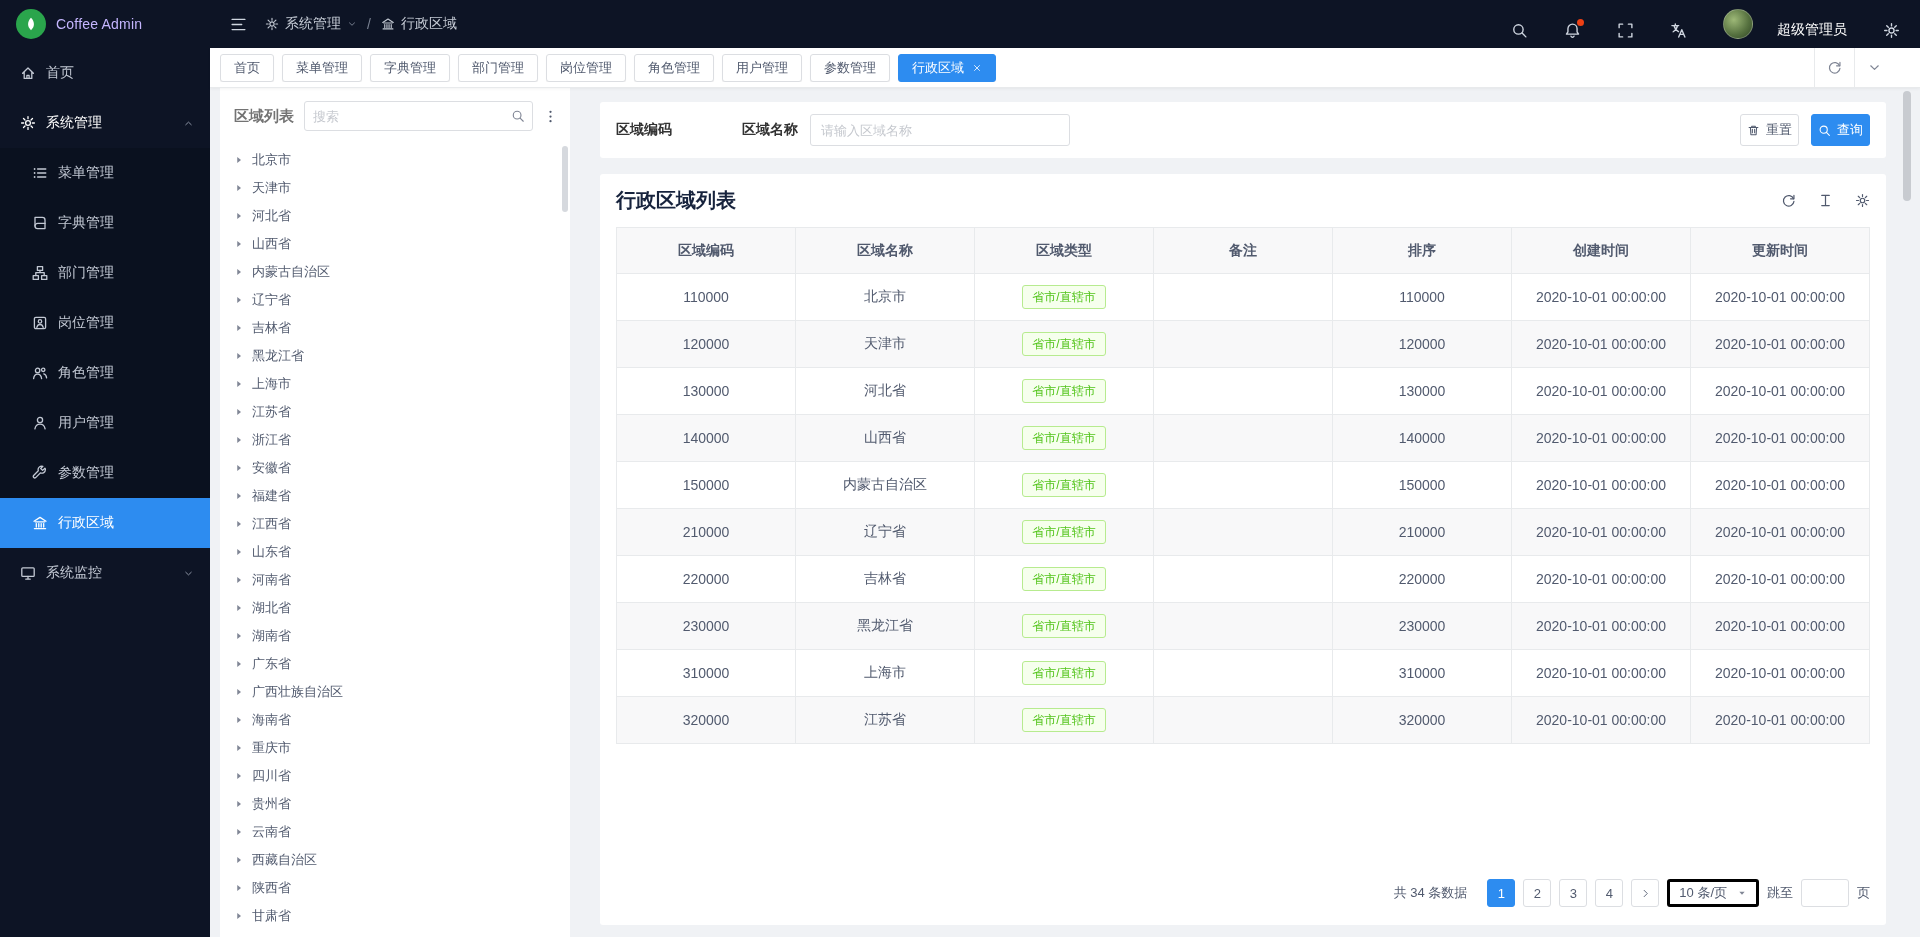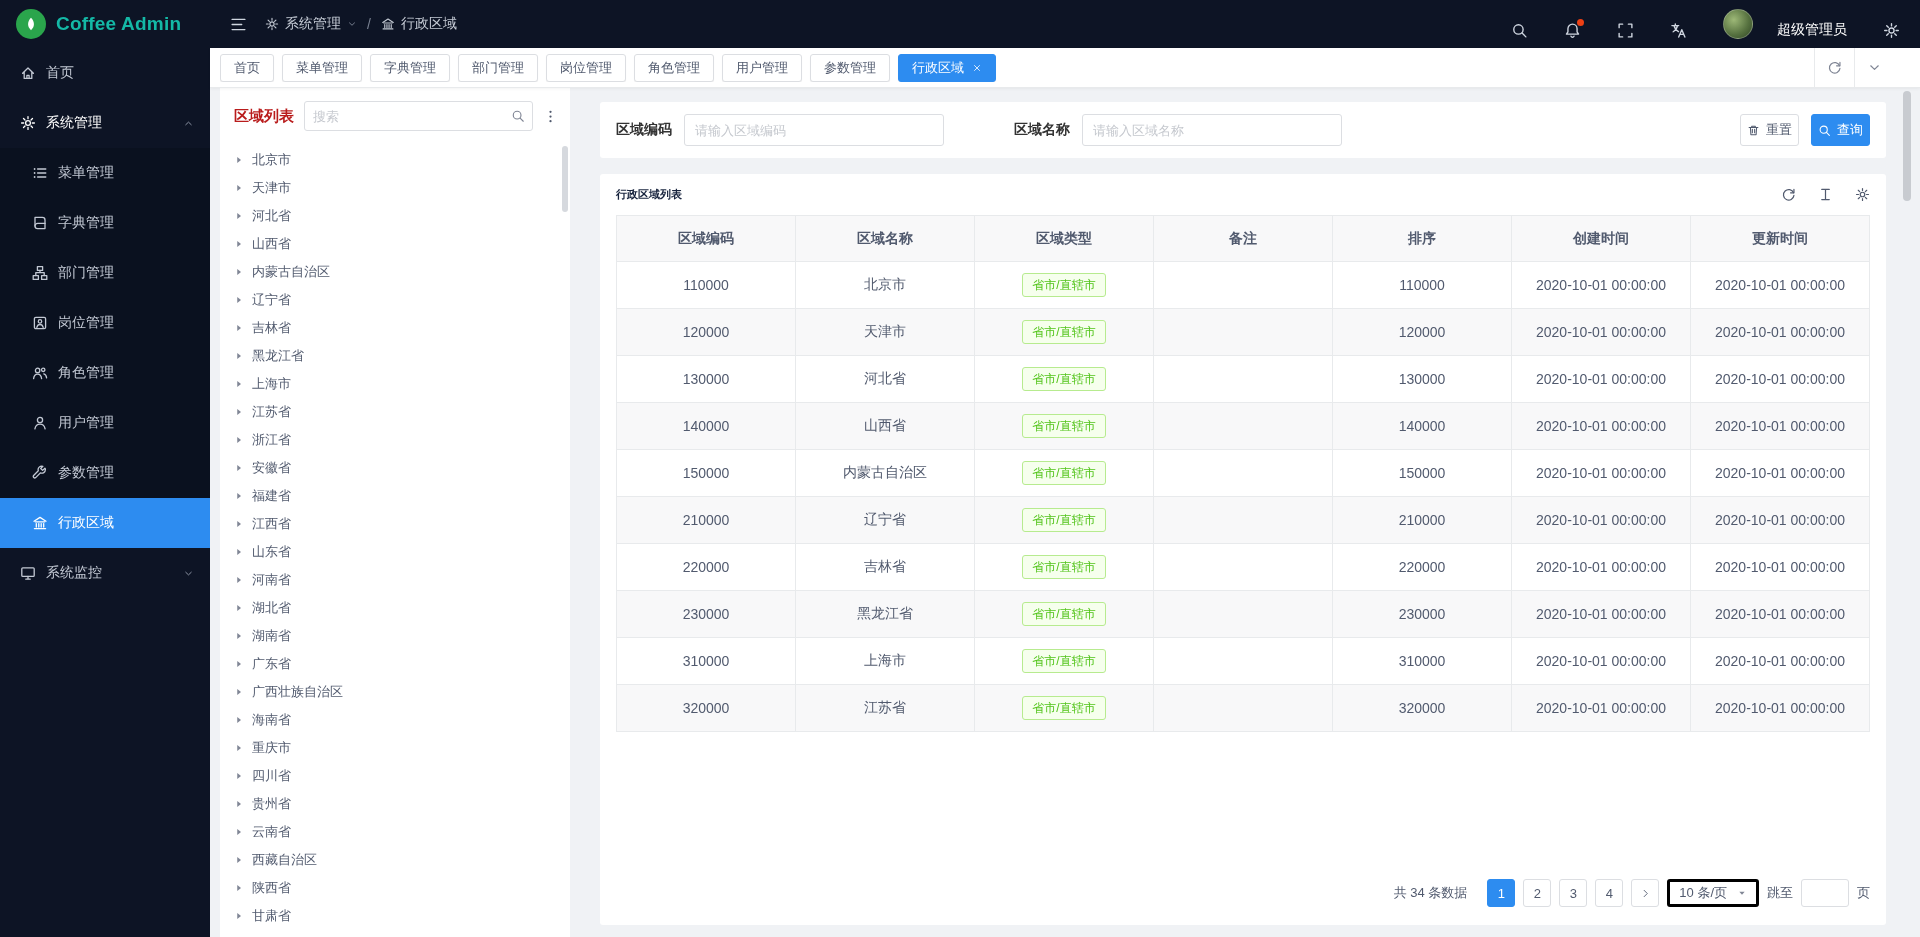--- a/index.html
+++ b/index.html
@@ -4,21 +4,21 @@
 <style>
   *{box-sizing:border-box;margin:0;padding:0}
   html,body{width:1920px;height:937px;overflow:hidden}
   body{font-family:"Liberation Sans","DejaVu Sans",sans-serif;background:#f0f2f5;color:#515a6e;font-size:14px}
   .app{display:flex;width:100%;height:100%}
 
   
   .sidebar{width:210px;background:#0d1425;flex-shrink:0;display:flex;flex-direction:column}
   .logo{height:48px;display:flex;align-items:center;padding-left:16px;gap:10px;flex-shrink:0}
   .logo-mark{width:30px;height:30px;border-radius:50%;background:#2aa54c;display:flex;align-items:center;justify-content:center;font-size:18px}
-  .logo-text{color:#14b8a6;font-size:19px;font-weight:bold;letter-spacing:.2px}
+  .logo-text{color:#c4b5fd;font-size:14px;font-weight:normal;letter-spacing:.2px}
   .side-nav{flex:1;overflow:hidden}
   .side-item{height:50px;display:flex;align-items:center;gap:10px;padding-left:20px;color:#c3c9d4;font-size:14px;cursor:pointer;position:relative}
   .side-item .mi{font-size:16px;display:inline-flex}
   .side-item.child{padding-left:32px;background:#0a111f}
   .side-item.active{background:#2d8cf0;color:#fff}
   .side-item.group-open{color:#fff}
   .side-caret{position:absolute;right:16px;font-size:11px;display:inline-flex;color:#9aa2b1}
 
   
   .main{flex:1;display:flex;flex-direction:column;position:relative;min-width:0}
@@ -41,21 +41,21 @@
   .tab{height:28px;display:inline-flex;align-items:center;gap:8px;padding:0 13px;border:1px solid #dcdee2;border-radius:3px;background:#fff;font-size:13px;color:#515a6e;cursor:pointer;white-space:nowrap;box-shadow:0 1px 1px rgba(0,0,0,.06)}
   .tab.active{background:#2d8cf0;border-color:#2d8cf0;color:#fff}
   .tab .x{display:inline-flex;font-size:10px;cursor:pointer}
   .tab-ctrl{width:40px;height:40px;display:flex;align-items:center;justify-content:center;border-left:1px solid #e8eaec;color:#808695;cursor:pointer;font-size:15px;flex-shrink:0}
   .tab-ctrl:last-of-type{margin-right:26px}
 
   
   .content{flex:1;display:flex;position:relative;overflow:hidden}
   .tree-card{width:350px;margin-left:10px;background:#fff;position:relative;overflow:hidden;flex-shrink:0}
   .tree-head{display:flex;align-items:center;gap:10px;padding:13px 12px 11px 14px}
-  .tree-title{font-size:15px;font-weight:bold;color:#b91c1c;white-space:nowrap}
+  .tree-title{font-size:15px;font-weight:bold;color:#737373;white-space:nowrap}
   .tree-search{flex:1;position:relative}
   .tree-search input{width:100%;height:30px;border:1px solid #dcdee2;border-radius:3px;padding:0 28px 0 8px;font-size:13px;color:#515a6e;outline:none;font-family:inherit}
   .tree-search input::placeholder{color:#c5c8ce}
   .ts-ic{position:absolute;right:8px;top:8px;color:#808695;font-size:14px;display:inline-flex;cursor:pointer}
   .tree-more{color:#515a6e;cursor:pointer;font-size:15px;display:inline-flex}
   .tree-body{padding:4px 0 0 14px;overflow:hidden}
   .tree-item{height:28px;display:flex;align-items:center;gap:8px;font-size:13px;color:#515a6e;cursor:pointer}
   .tree-arrow{color:#808695;display:inline-flex;font-size:10px}
   .tree-scroll{position:absolute;top:58px;right:2px;width:6px;height:66px;background:#d6d9de;border-radius:3px;cursor:pointer}
 
@@ -66,21 +66,21 @@
   .f-group label{font-size:14px;font-weight:bold;color:#333;white-space:nowrap}
   .f-group input{width:260px;height:32px;border:1px solid #dcdee2;border-radius:3px;padding:0 10px;font-size:13px;color:#515a6e;outline:none;font-family:inherit}
   .f-group input::placeholder{color:#c5c8ce}
   .f-actions{margin-left:auto;display:flex;gap:12px}
   .btn{height:32px;padding:0 6px;border:1px solid #dcdee2;border-radius:3px;background:#fff;color:#515a6e;font-size:13px;display:inline-flex;align-items:center;gap:6px;cursor:pointer;font-family:inherit}
   .btn .bi{font-size:13px;display:inline-flex}
   .btn.primary{background:#2d8cf0;border-color:#2d8cf0;color:#fff}
 
   .table-card{flex:1;margin-top:16px;background:#fff;border-radius:3px;display:flex;flex-direction:column;min-height:0}
   .card-head{display:flex;align-items:center;padding:13px 16px;flex-shrink:0}
-  .card-title{font-size:11px;font-weight:bold;color:#17233d}
+  .card-title{font-size:20px;font-weight:bold;color:#17233d}
   .card-tools{margin-left:auto;display:flex;gap:22px;color:#515a6e}
   .card-tools .ct{cursor:pointer;font-size:15px;display:inline-flex}
   .table-wrap{padding:0 16px;overflow:hidden}
   table{width:100%;border-collapse:collapse;table-layout:fixed}
   th,td{border:1px solid #e8eaec;text-align:center;font-size:14px;overflow:hidden;white-space:nowrap}
   th{height:46px;background:#f8f8f9;color:#515a6e;font-weight:bold}
   td{height:47px;color:#515a6e}
   tbody tr:nth-child(even){background:#f8f8f9}
   .badge{display:inline-block;padding:2px 9px;font-size:12px;color:#52c41a;background:#f6ffed;border:1px solid #b7eb8f;border-radius:3px;line-height:1.5}
 
@@ -611,21 +611,20 @@
             </div>
           </div>
         <div class="tree-scroll"></div>
       </section>
 
       <section class="right-col">
 
         <div class="filter-card">
           <div class="f-group">
             <label>区域编码</label>
-            <input placeholder="请输入区域编码" style="">
           </div>
           <div class="f-group">
             <label>区域名称</label>
             <input placeholder="请输入区域名称" style="">
           </div>
           <div class="f-actions">
             <button class="btn">
               <span class="bi" data-icon="trash-icon">
                   <svg viewBox="0 0 16 16" width="1em" height="1em" fill="none" stroke="currentColor" stroke-width="1.3" stroke-linecap="round" stroke-linejoin="round">
                     <path d="M2.6 4.2h10.8M5.8 4.2V2.8h4.4v1.4M4.2 4.2l.6 9h6.4l.6-9M6.6 6.6v4.2M9.4 6.6v4.2"></path>

